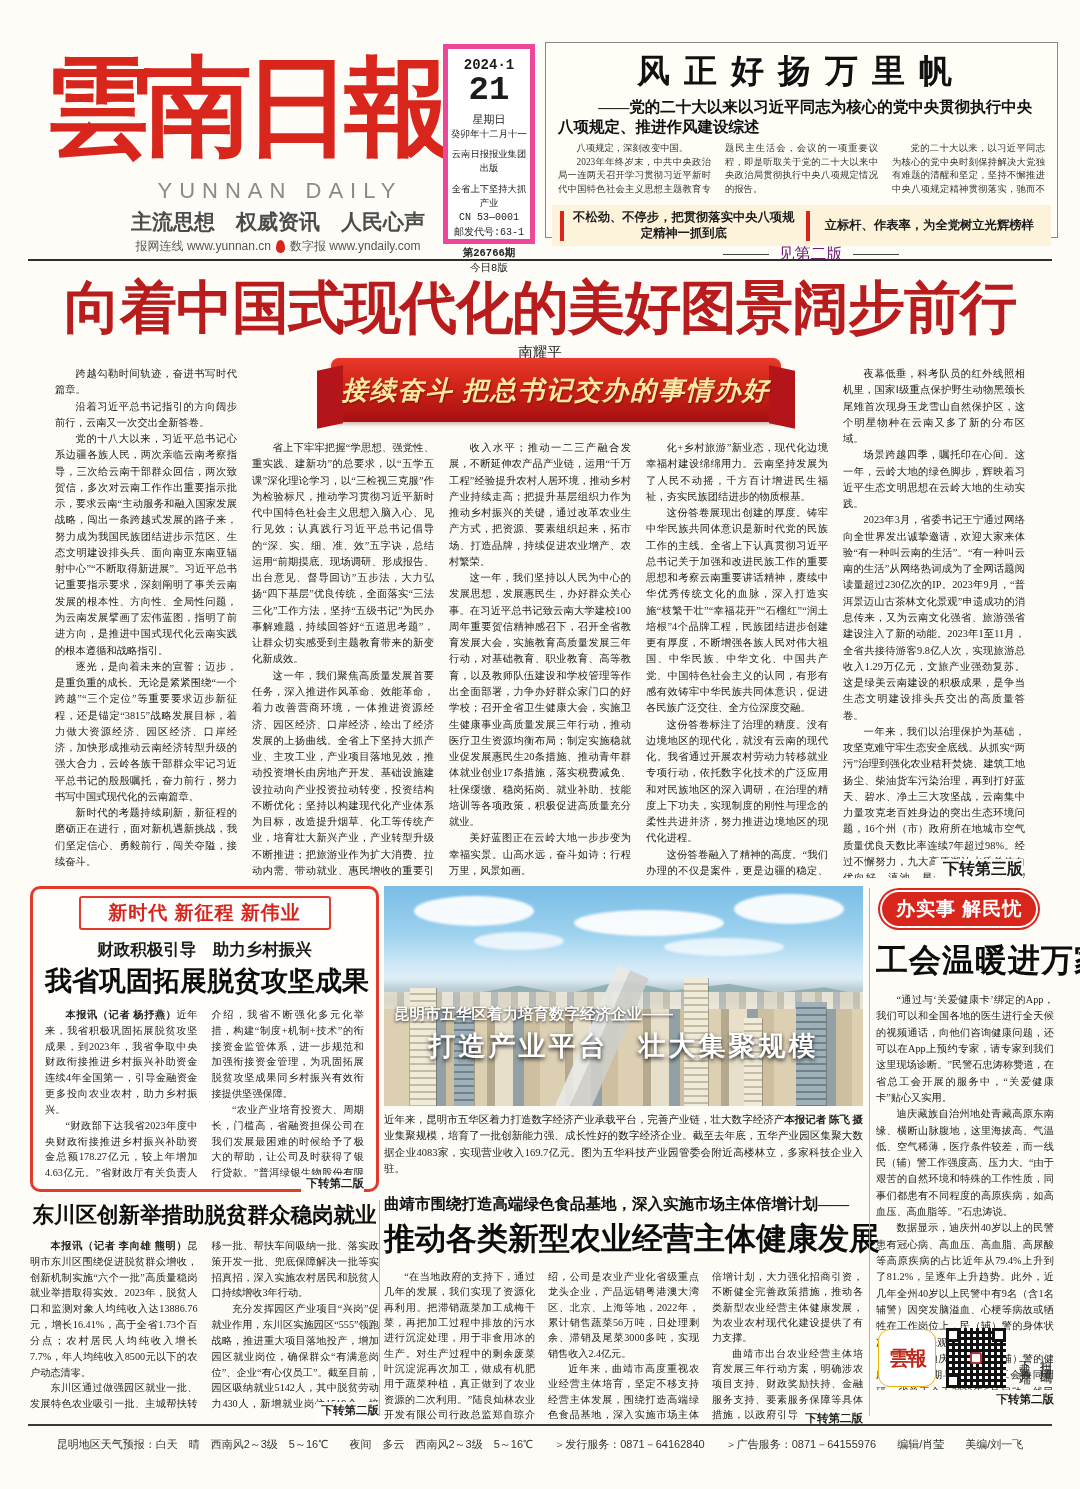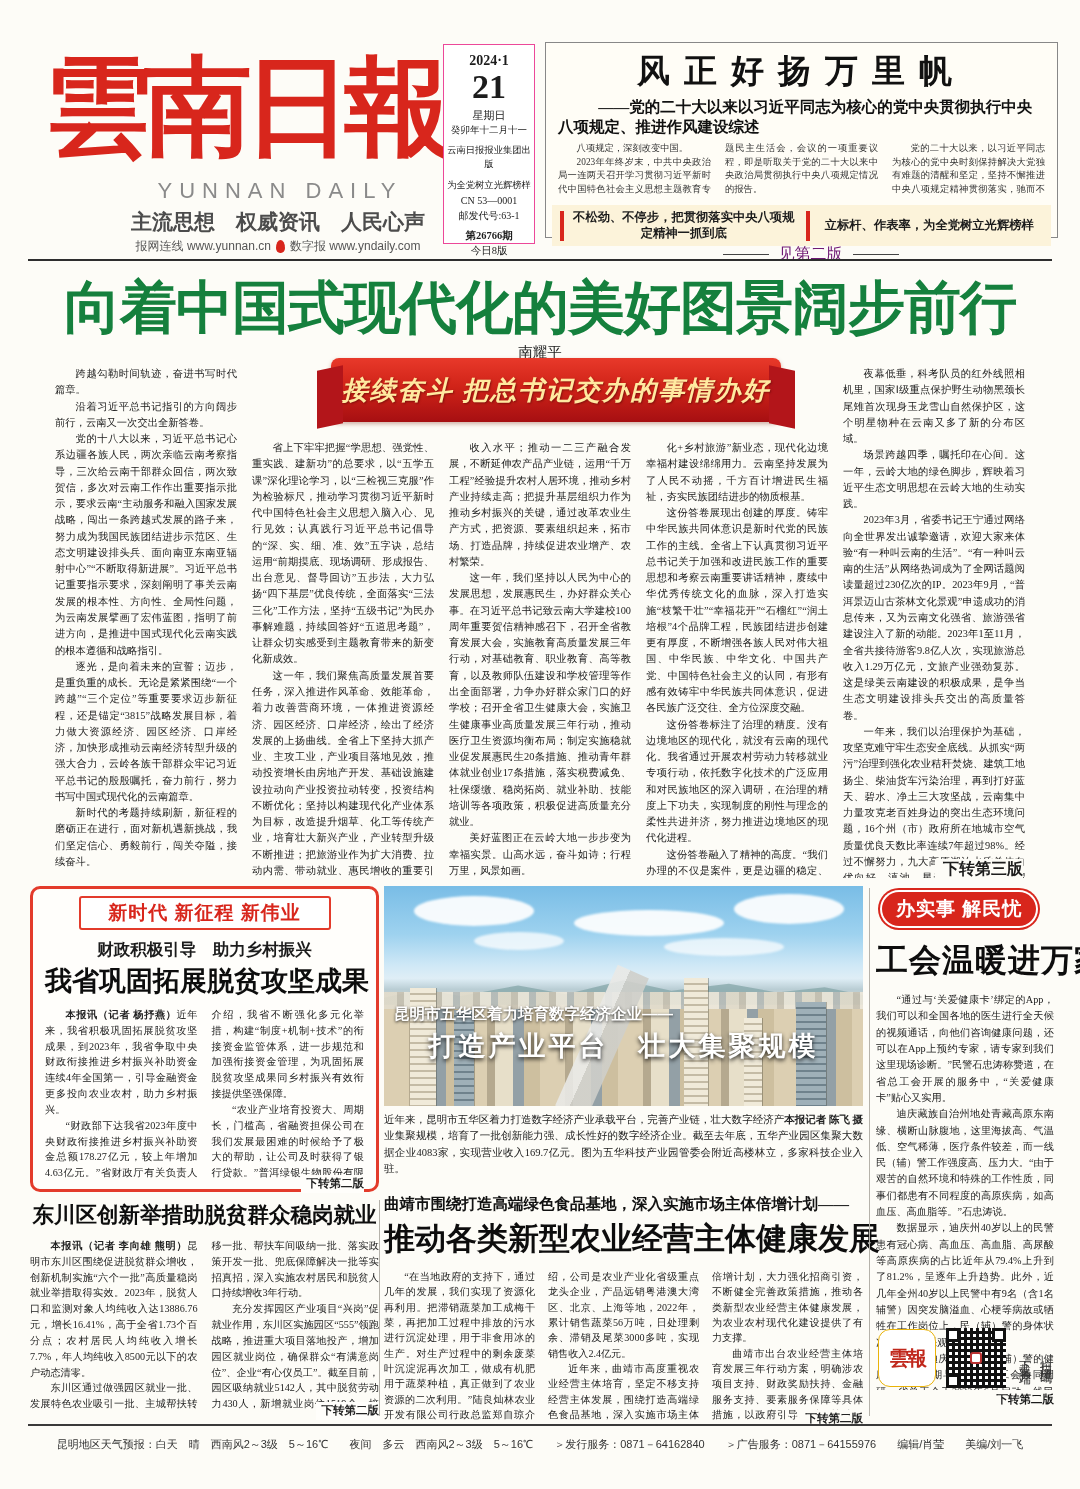--- a/index.html
+++ b/index.html
@@ -31,22 +31,22 @@
   }
   .flame-icon {
     display:inline-block; width:9px; height:13px; background:#d8261c;
     border-radius:50% 50% 45% 45% / 62% 62% 38% 38%;
     vertical-align:middle; margin:0 5px;
   }
 
   
   .date-box {
     position:absolute; left:443px; top:44px; width:92px; height:200px;
-    border:1px solid #ec4899; background:#fff; text-align:center;
-    padding-top:8px; font-family:Liberation Serif, serif;
+    border:5px solid #ec4899; background:#fff; text-align:center;
+    padding-top:8px; font-family:Liberation Mono, monospace;
   }
   .date-ym { font-size:14px; font-weight:700; }
   .date-day { font-size:34px; font-weight:700; line-height:1.05; }
   .date-weekday { font-size:11px; margin-top:3px; }
   .date-lunar { font-size:9.5px; margin-top:1px; }
   .date-pub { font-size:9.3px; margin-top:7px; line-height:1.5; }
   .date-serial { font-size:10px; line-height:1.5; }
   .date-issue { font-size:10.5px; margin-top:6px; font-weight:700; }
   .date-pages { font-size:10.5px; margin-top:1px; }
 
@@ -84,21 +84,21 @@
     position:absolute; left:554px; top:244px; width:513px; text-align:center;
     font-size:16px; color:#701a75; display:flex; align-items:center; justify-content:center; gap:10px;
   }
   .see-page::before, .see-page::after { content:""; width:46px; height:1px; background:#444; }
 
   .header-rule { position:absolute; left:28px; top:259px; width:1024px; height:2px; background:#2e2e2e; }
 
   
   .main-headline {
     position:absolute; left:30px; top:270px; width:1020px; text-align:center;
-    font-size:57px; font-weight:900; letter-spacing:-1px; color:#15803d;
+    font-size:57px; font-weight:900; letter-spacing:-1px; color:#b91c1c;
     font-family:"Liberation Sans", sans-serif; white-space:nowrap;
   }
   .main-byline { position:absolute; left:30px; top:343px; width:1020px; text-align:center; font-size:14.5px; color:#222; }
 
   .main-cols {
     position:absolute; left:55px; top:366px; width:970px; height:512px;
     display:flex; gap:15px;
   }
   .mcol { flex:1; overflow:hidden; font-size:10.3px; line-height:1.58; color:#1b1b1b; text-align:justify; }
   .mcol p { text-indent:2em; }
@@ -280,21 +280,21 @@
   <div class="masthead-links">
     <span>报网连线 www.yunnan.cn</span><span class="flame-icon"></span><span>数字报 www.yndaily.com</span>
   </div>
 
   <div class="date-box">
     <div class="date-ym">2024·1</div>
     <div class="date-day">21</div>
     <div class="date-weekday">星期日</div>
     <div class="date-lunar">癸卯年十二月十一</div>
     <div class="date-pub">云南日报报业集团出版</div>
-    <div class="date-pub">为全党树立光辉榜样</div>
+    <div class="date-pub">全省上下坚持大抓产业</div>
     <div class="date-serial">CN 53—0001</div>
     <div class="date-serial">邮发代号:63-1</div>
     <div class="date-issue">第26766期</div>
     <div class="date-pages">今日8版</div>
   </div>
 
   <div class="tr-box">
     <div class="tr-headline">风正好扬万里帆</div>
     <div class="tr-subtitle">——党的二十大以来以习近平同志为核心的党中央贯彻执行中央八项规定、推进作风建设综述</div>
     <div class="tr-body">

